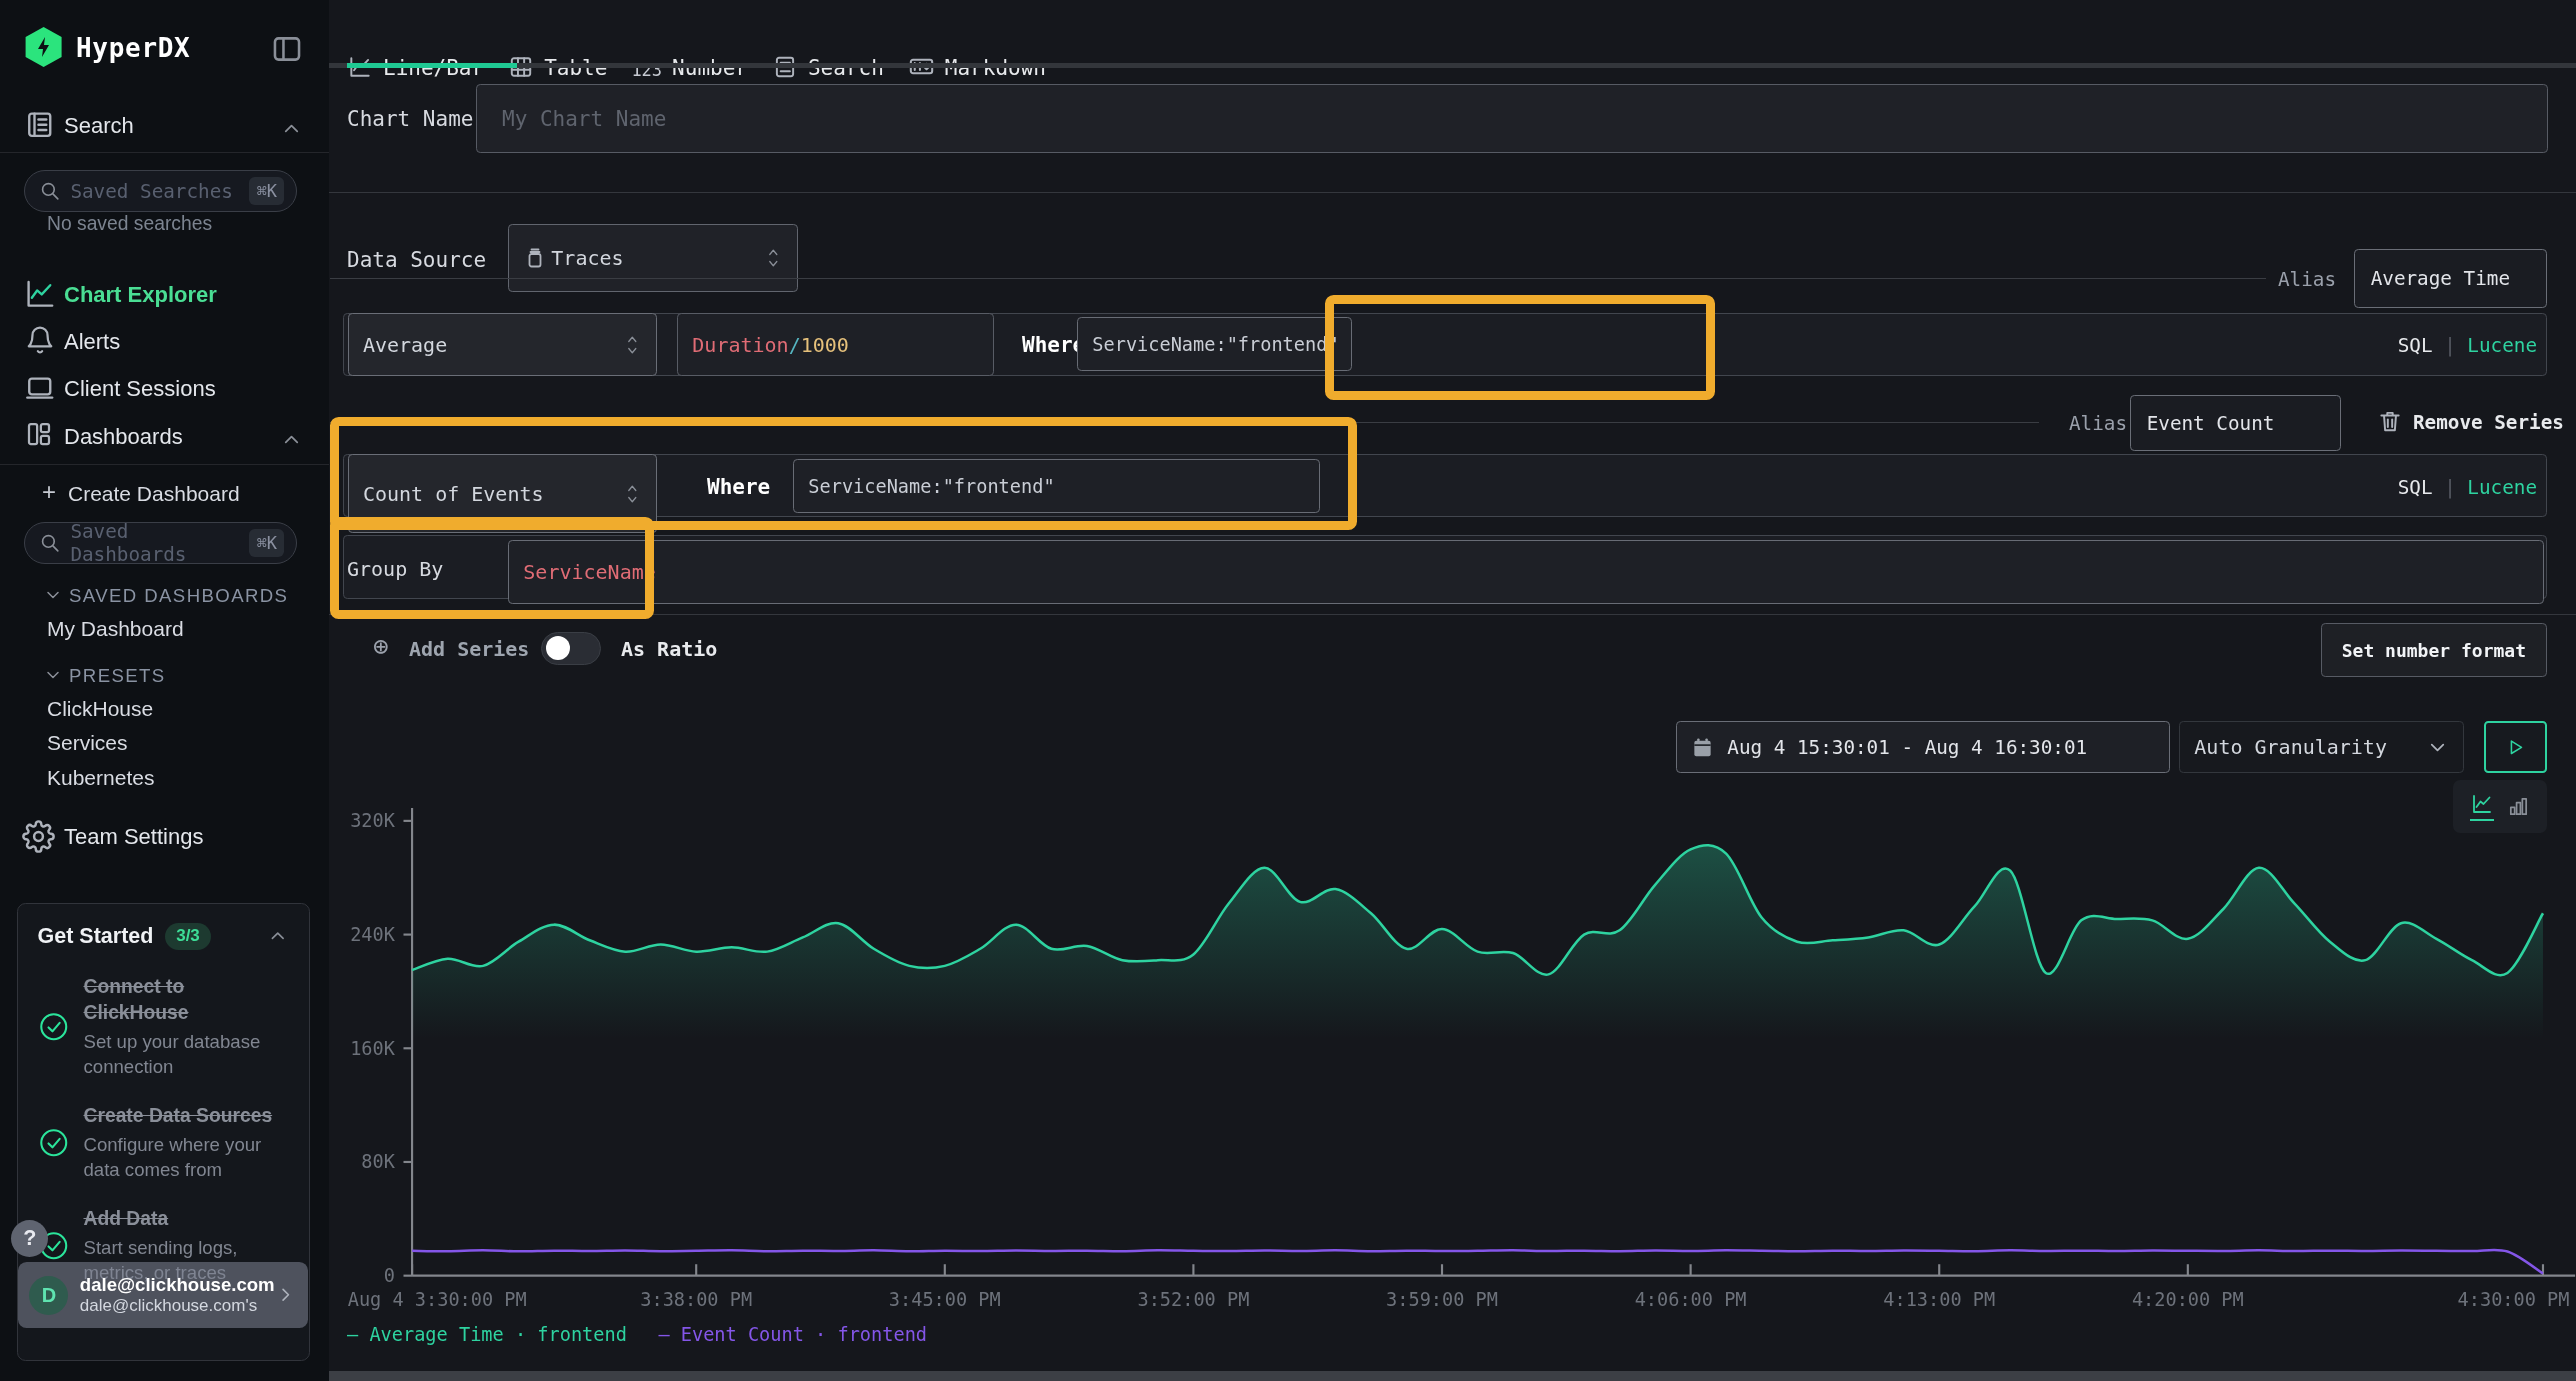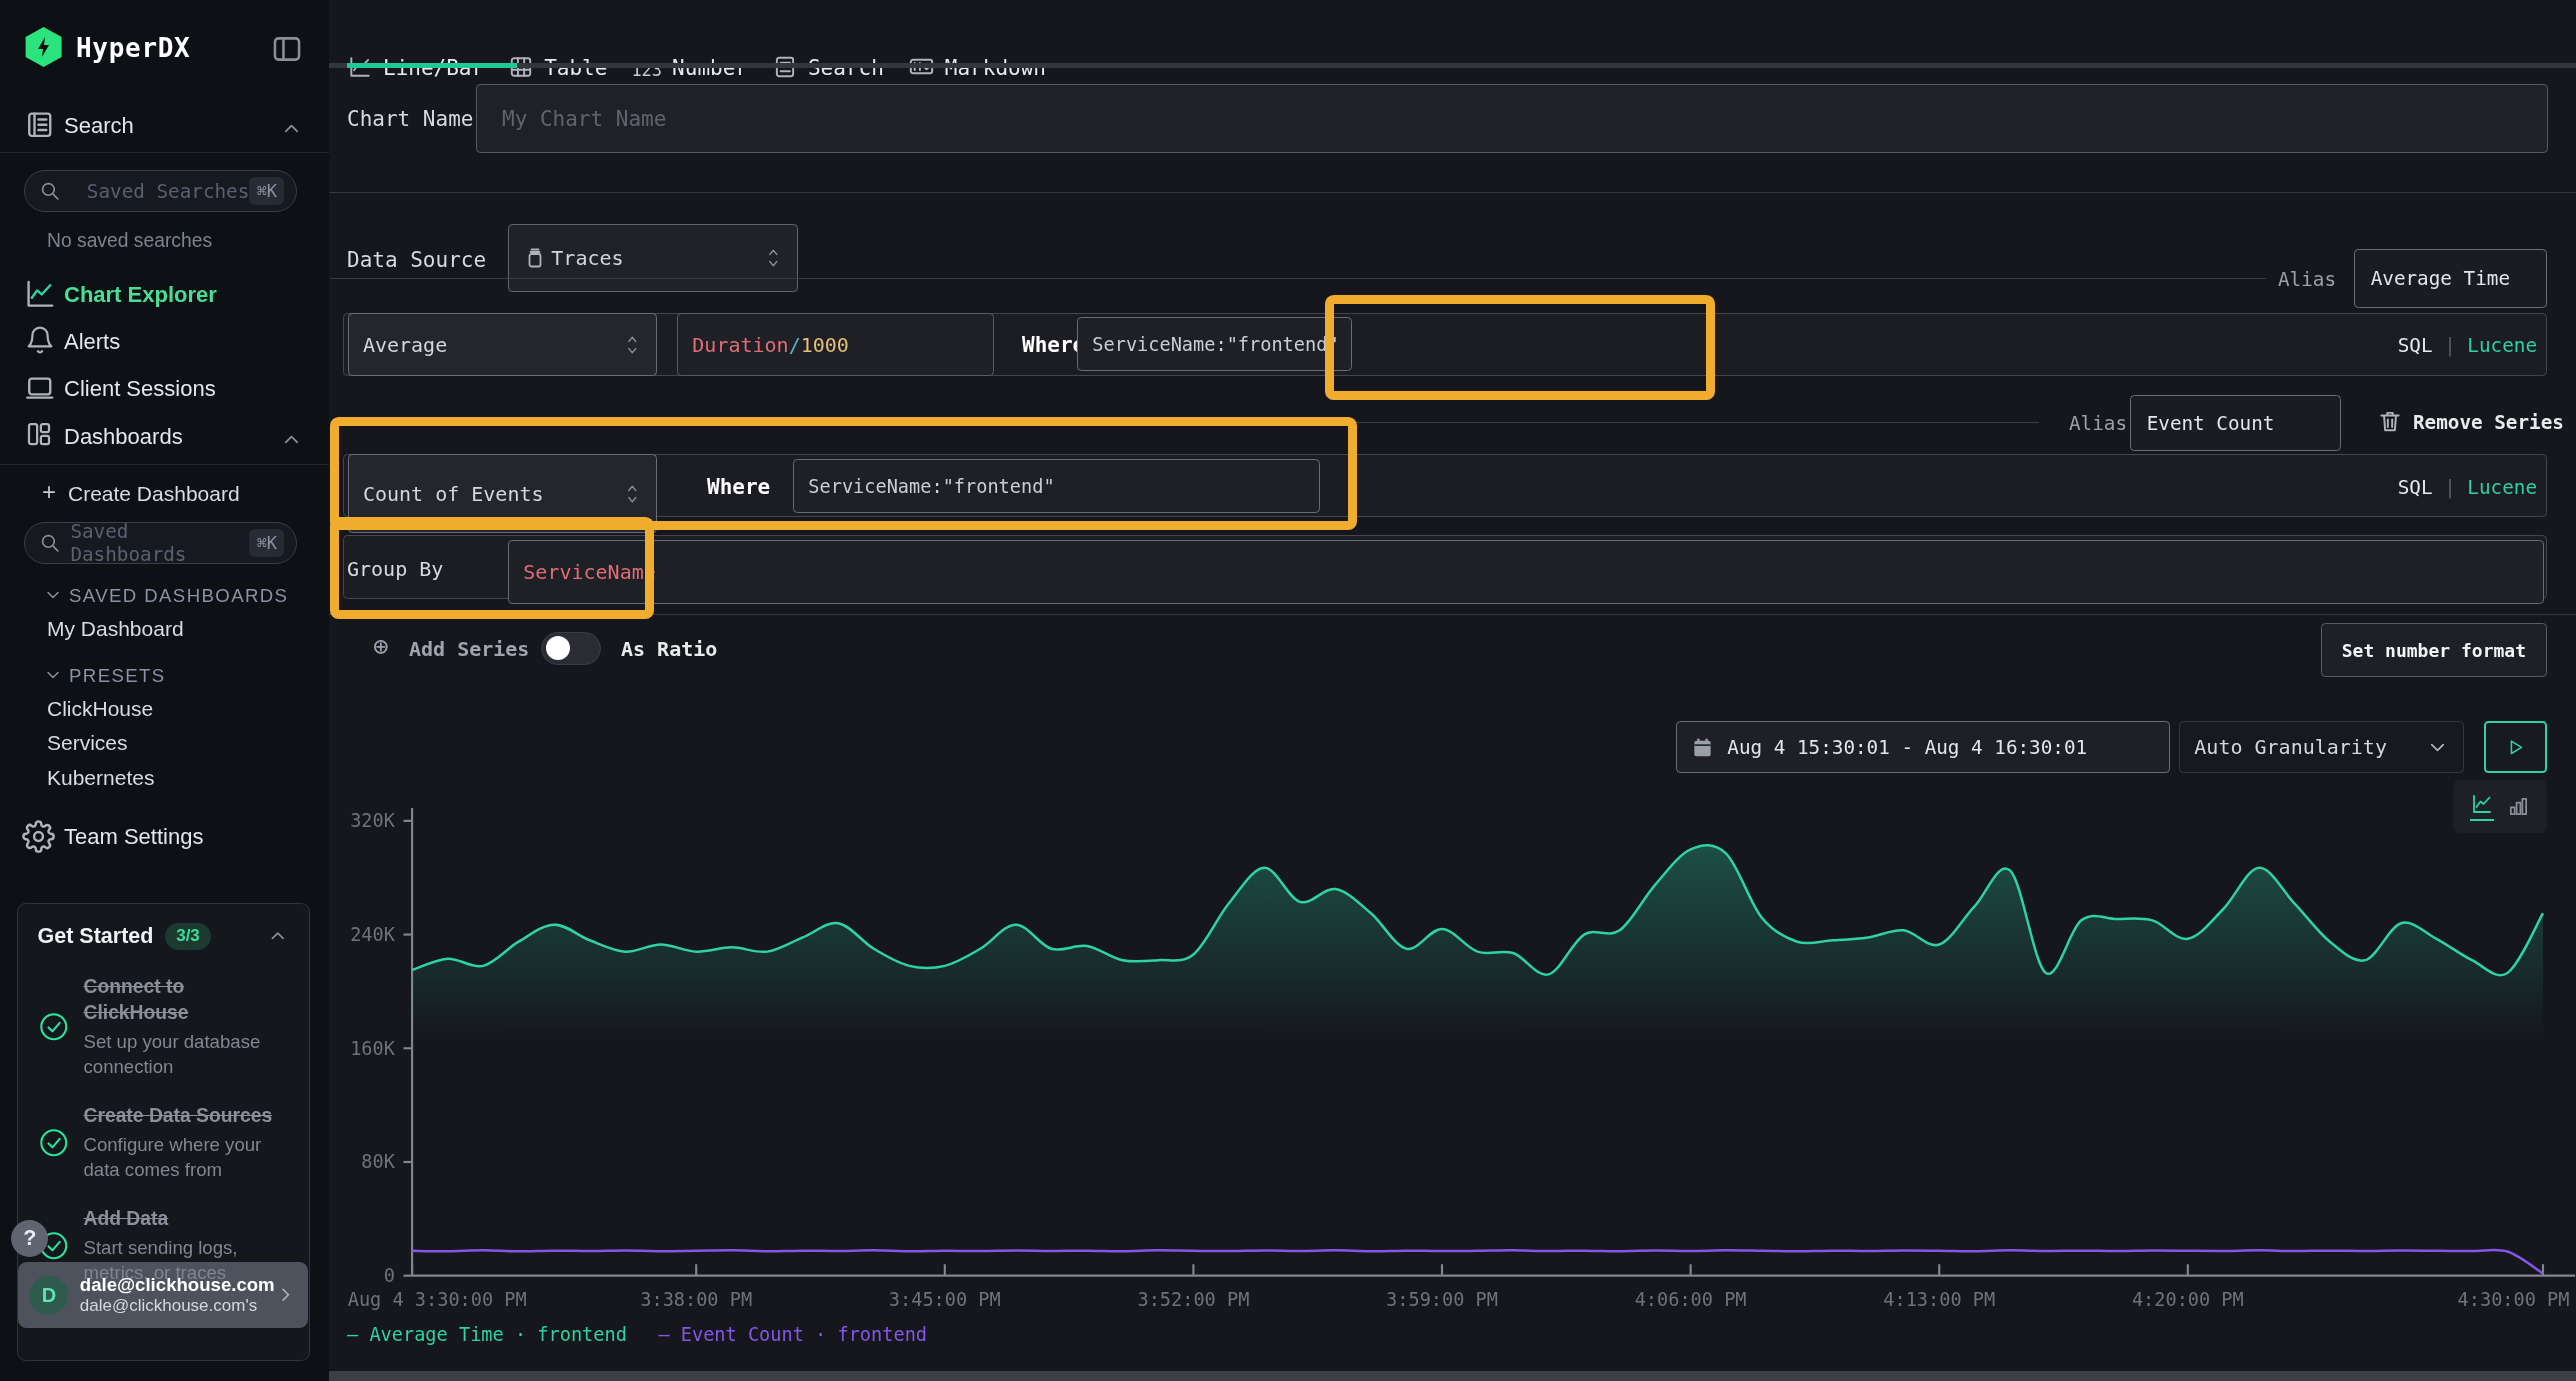--- a/index.html
+++ b/index.html
@@ -94,31 +94,31 @@
         </svg>
     </div>
     <div class="abs nav-label" style="left:64px;top:113px;">Search</div>
     <div class="abs icon" style="left:280px;top:117px;">
       <svg class="ic dim" width="23" height="23" viewBox="0 0 24 24">
           <polyline points="6,15 12,9 18,15"></polyline>
         </svg>
     </div>
     <div class="sb-divider" style="top:152px;"></div>
 
-    <div class="pill" style="left:23.6px;top:170px;text-align:right;">
+    <div class="pill" style="left:23.6px;top:170px;">
       <span class="icon">
         <svg class="ic dim" width="21.5" height="21.5" viewBox="0 0 24 24">
             <circle cx="10.5" cy="10.5" r="6.5"></circle>
             <line x1="15.5" y1="15.5" x2="21" y2="21"></line>
           </svg>
       </span>
       <span class="ph mono">Saved Searches</span>
       <span class="kbd mono">⌘K</span>
     </div>
-    <div class="abs muted" style="left:47px;top:230px;text-align:center;">No saved searches</div>
+    <div class="abs muted" style="left:47px;top:213px;text-align:center;">No saved searches</div>
 
     <div class="abs icon" style="left:23.6px;top:278px;">
       <svg class="ic green" width="31.5" height="31.5" viewBox="0 0 24 24">
           <path d="M3.5 3v18h18" stroke="#aeb3bc"></path>
           <polyline points="6,15 10,9.5 13.5,12.5 20,5.5"></polyline>
         </svg>
     </div>
     <div class="abs nav-label active" style="left:64px;top:282px;">Chart Explorer</div>
 
     <div class="abs icon" style="left:25px;top:325px;">

